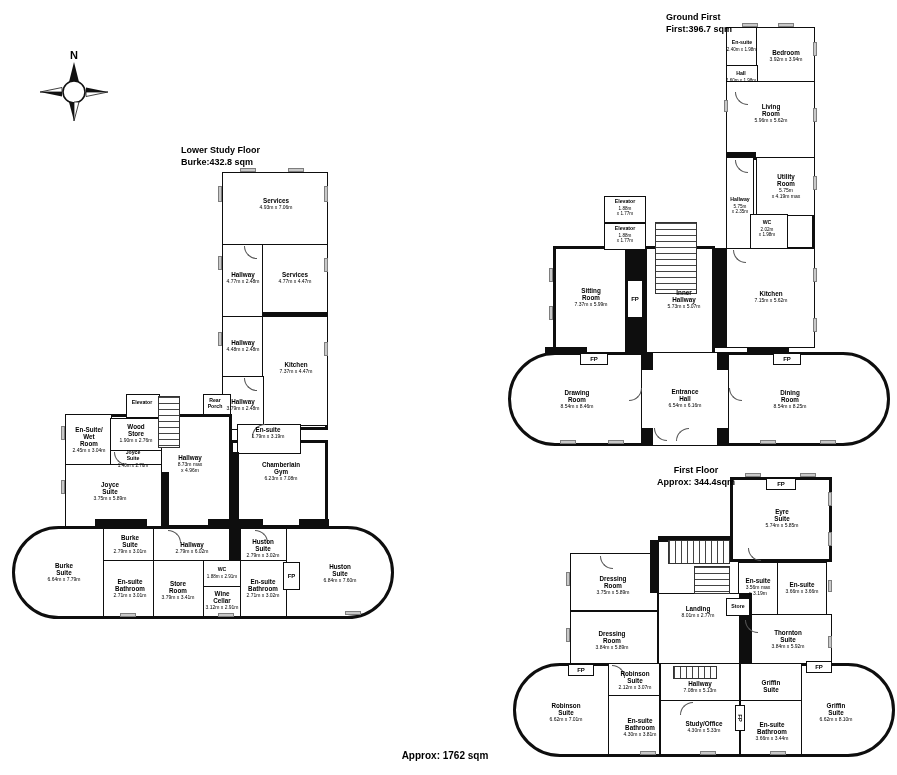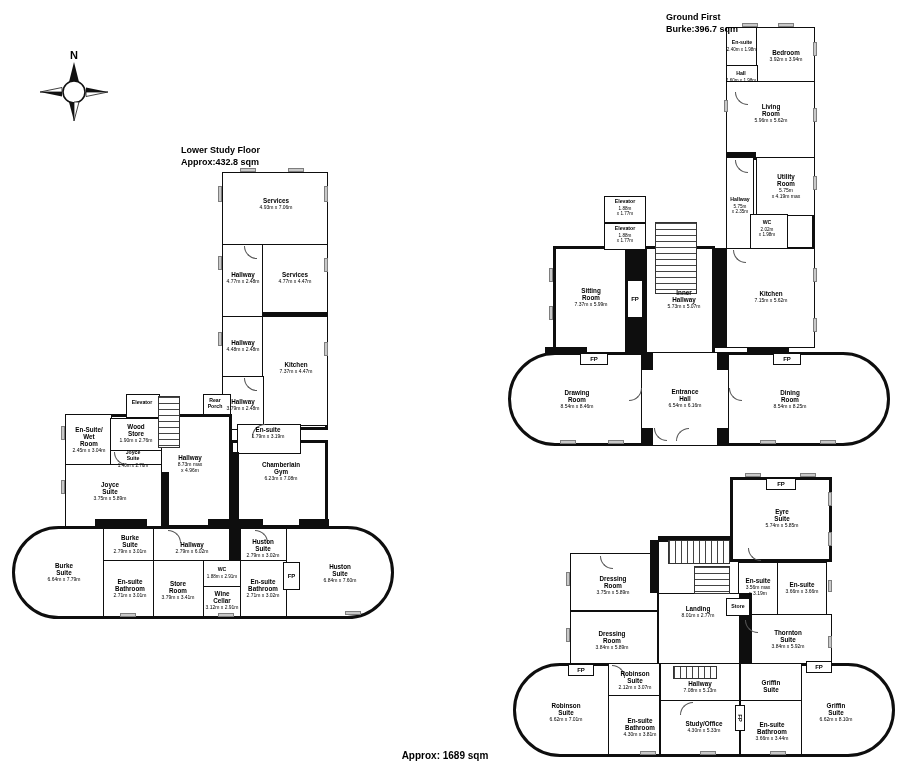--- a/index.html
+++ b/index.html
@@ -41,21 +41,21 @@
     <path d="M72,44 L50,48.5 L50,44 Z" fill="#fff" stroke="#111" stroke-width="0.8"></path>
     <path d="M4,44 L26,48.5 L26,44 Z" fill="#111"></path>
     <path d="M4,44 L26,39.5 L26,44 Z" fill="#fff" stroke="#111" stroke-width="0.8"></path>
     <path d="M38,73 L33,54 L38,54 Z" fill="#111"></path>
     <path d="M38,73 L43,54 L38,54 Z" fill="#fff" stroke="#111" stroke-width="0.8"></path>
   </svg>
 
   <div class="floor">
     <div class="ftitle" style="left:181px;top:145px">
       <div>Lower Study Floor</div>
-      <div>Approx:432.8 sqm</div>
+      <div>Burke:432.8 sqm</div>
     </div>
     <div class="R" style="left:222px;top:172px;width:106px;height:258px"></div>
     <div class="r" style="left:222px;top:172px;width:106px;height:74px"></div>
     <div class="r" style="left:222px;top:244px;width:42px;height:74px"></div>
     <div class="r" style="left:262px;top:244px;width:66px;height:74px"></div>
     <div class="wall" style="left:262px;top:312px;width:66px;height:10px"></div>
     <div class="r" style="left:222px;top:316px;width:42px;height:62px"></div>
     <div class="r" style="left:262px;top:316px;width:66px;height:110px"></div>
     <div class="r" style="left:222px;top:376px;width:42px;height:54px"></div>
     <div class="r" style="left:203px;top:394px;width:28px;height:32px"></div>
@@ -100,21 +100,21 @@
     <div class="arc" style="left:244px;top:378px"></div>
     <div class="arc" style="left:252px;top:424px;transform:rotate(90deg)"></div>
     <div class="arc" style="left:114px;top:452px"></div>
     <div class="arc" style="left:168px;top:530px;transform:rotate(180deg)"></div>
     <div class="arc" style="left:255px;top:530px;transform:rotate(180deg)"></div>
   </div>
 
   <div class="floor">
     <div class="ftitle" style="left:666px;top:12px">
       <div>Ground First</div>
-      <div>Burke:396.7 sqm</div>
+      <div>First:396.7 sqm</div>
     </div>
     <div class="R" style="left:726px;top:27px;width:89px;height:223px"></div>
     <div class="r" style="left:726px;top:27px;width:32px;height:40px"></div>
     <div class="r" style="left:756px;top:27px;width:59px;height:56px"></div>
     <div class="r" style="left:726px;top:65px;width:32px;height:27px"></div>
     <div class="r" style="left:726px;top:81px;width:89px;height:78px"></div>
     <div class="wall" style="left:726px;top:152px;width:30px;height:8px"></div>
     <div class="r" style="left:756px;top:157px;width:59px;height:59px"></div>
     <div class="r" style="left:726px;top:157px;width:28px;height:93px"></div>
     <div class="r" style="left:750px;top:214px;width:38px;height:36px"></div>
@@ -150,20 +150,24 @@
     <div class="arc" style="left:735px;top:92px"></div>
     <div class="arc" style="left:735px;top:160px"></div>
     <div class="arc" style="left:733px;top:250px"></div>
     <div class="arc" style="left:629px;top:388px;transform:rotate(270deg)"></div>
     <div class="arc" style="left:729px;top:388px"></div>
     <div class="arc" style="left:654px;top:428px"></div>
     <div class="arc" style="left:676px;top:428px;transform:rotate(90deg)"></div>
   </div>
 
   <div class="floor">
+    <div class="ftitle" style="left:636px;top:465px;width:120px;text-align:center">
+      <div>First Floor</div>
+      <div>Approx: 344.4sqm</div>
+    </div>
     <div class="R" style="left:730px;top:477px;width:102px;height:85px"></div>
     <div class="r" style="left:738px;top:562px;width:40px;height:54px"></div>
     <div class="r" style="left:777px;top:562px;width:50px;height:54px"></div>
     <div class="r" style="left:738px;top:614px;width:94px;height:51px"></div>
     <div class="R" style="left:570px;top:553px;width:88px;height:112px"></div>
     <div class="r" style="left:570px;top:553px;width:88px;height:58px"></div>
     <div class="r" style="left:570px;top:611px;width:88px;height:54px"></div>
     <div class="r" style="left:658px;top:593px;width:82px;height:72px"></div>
     <div class="sth" style="left:668px;top:540px;width:62px;height:24px"></div>
     <div class="stv" style="left:694px;top:566px;width:36px;height:28px"></div>
@@ -190,21 +194,21 @@
     <div class="win" style="left:640px;top:751px;width:16px;height:4px"></div>
     <div class="win" style="left:700px;top:751px;width:16px;height:4px"></div>
     <div class="win" style="left:770px;top:751px;width:16px;height:4px"></div>
     <div class="arc" style="left:748px;top:548px"></div>
     <div class="arc" style="left:600px;top:556px"></div>
     <div class="arc" style="left:612px;top:665px;transform:rotate(180deg)"></div>
     <div class="arc" style="left:680px;top:702px;transform:rotate(90deg)"></div>
     <div class="arc" style="left:745px;top:620px"></div>
   </div>
 
-  <div style="position:absolute;left:370px;top:750px;width:150px;text-align:center;font-weight:bold;font-size:10px;z-index:6">Approx: 1689 sqm</div>
+  <div style="position:absolute;left:370px;top:750px;width:150px;text-align:center;font-weight:bold;font-size:10px;z-index:6">Approx: 1762 sqm</div>
 <div class="rlabel" style="left: 276px; top: 204px;"><b>Services</b><span>4.93m x 7.06m</span></div>
     <div class="rlabel" style="left: 243px; top: 278px;"><b>Hallway</b><span>4.77m x 2.48m</span></div>
     <div class="rlabel" style="left: 295px; top: 278px;"><b>Services</b><span>4.77m x 4.47m</span></div>
     <div class="rlabel" style="left: 243px; top: 346px;"><b>Hallway</b><span>4.48m x 2.48m</span></div>
     <div class="rlabel" style="left: 296px; top: 368px;"><b>Kitchen</b><span>7.37m x 4.47m</span></div>
     <div class="rlabel" style="left: 243px; top: 405px;"><b>Hallway</b><span>3.79m x 2.48m</span></div>
     <div class="rlabel sm" style="left: 215px; top: 404px;"><b>Rear
 Porch</b></div>
     <div class="rlabel sm" style="left: 142px; top: 403px;"><b>Elevator</b></div>
     <div class="rlabel" style="left: 268px; top: 433px;"><b>En-suite</b><span>1.79m x 3.19m</span></div>

